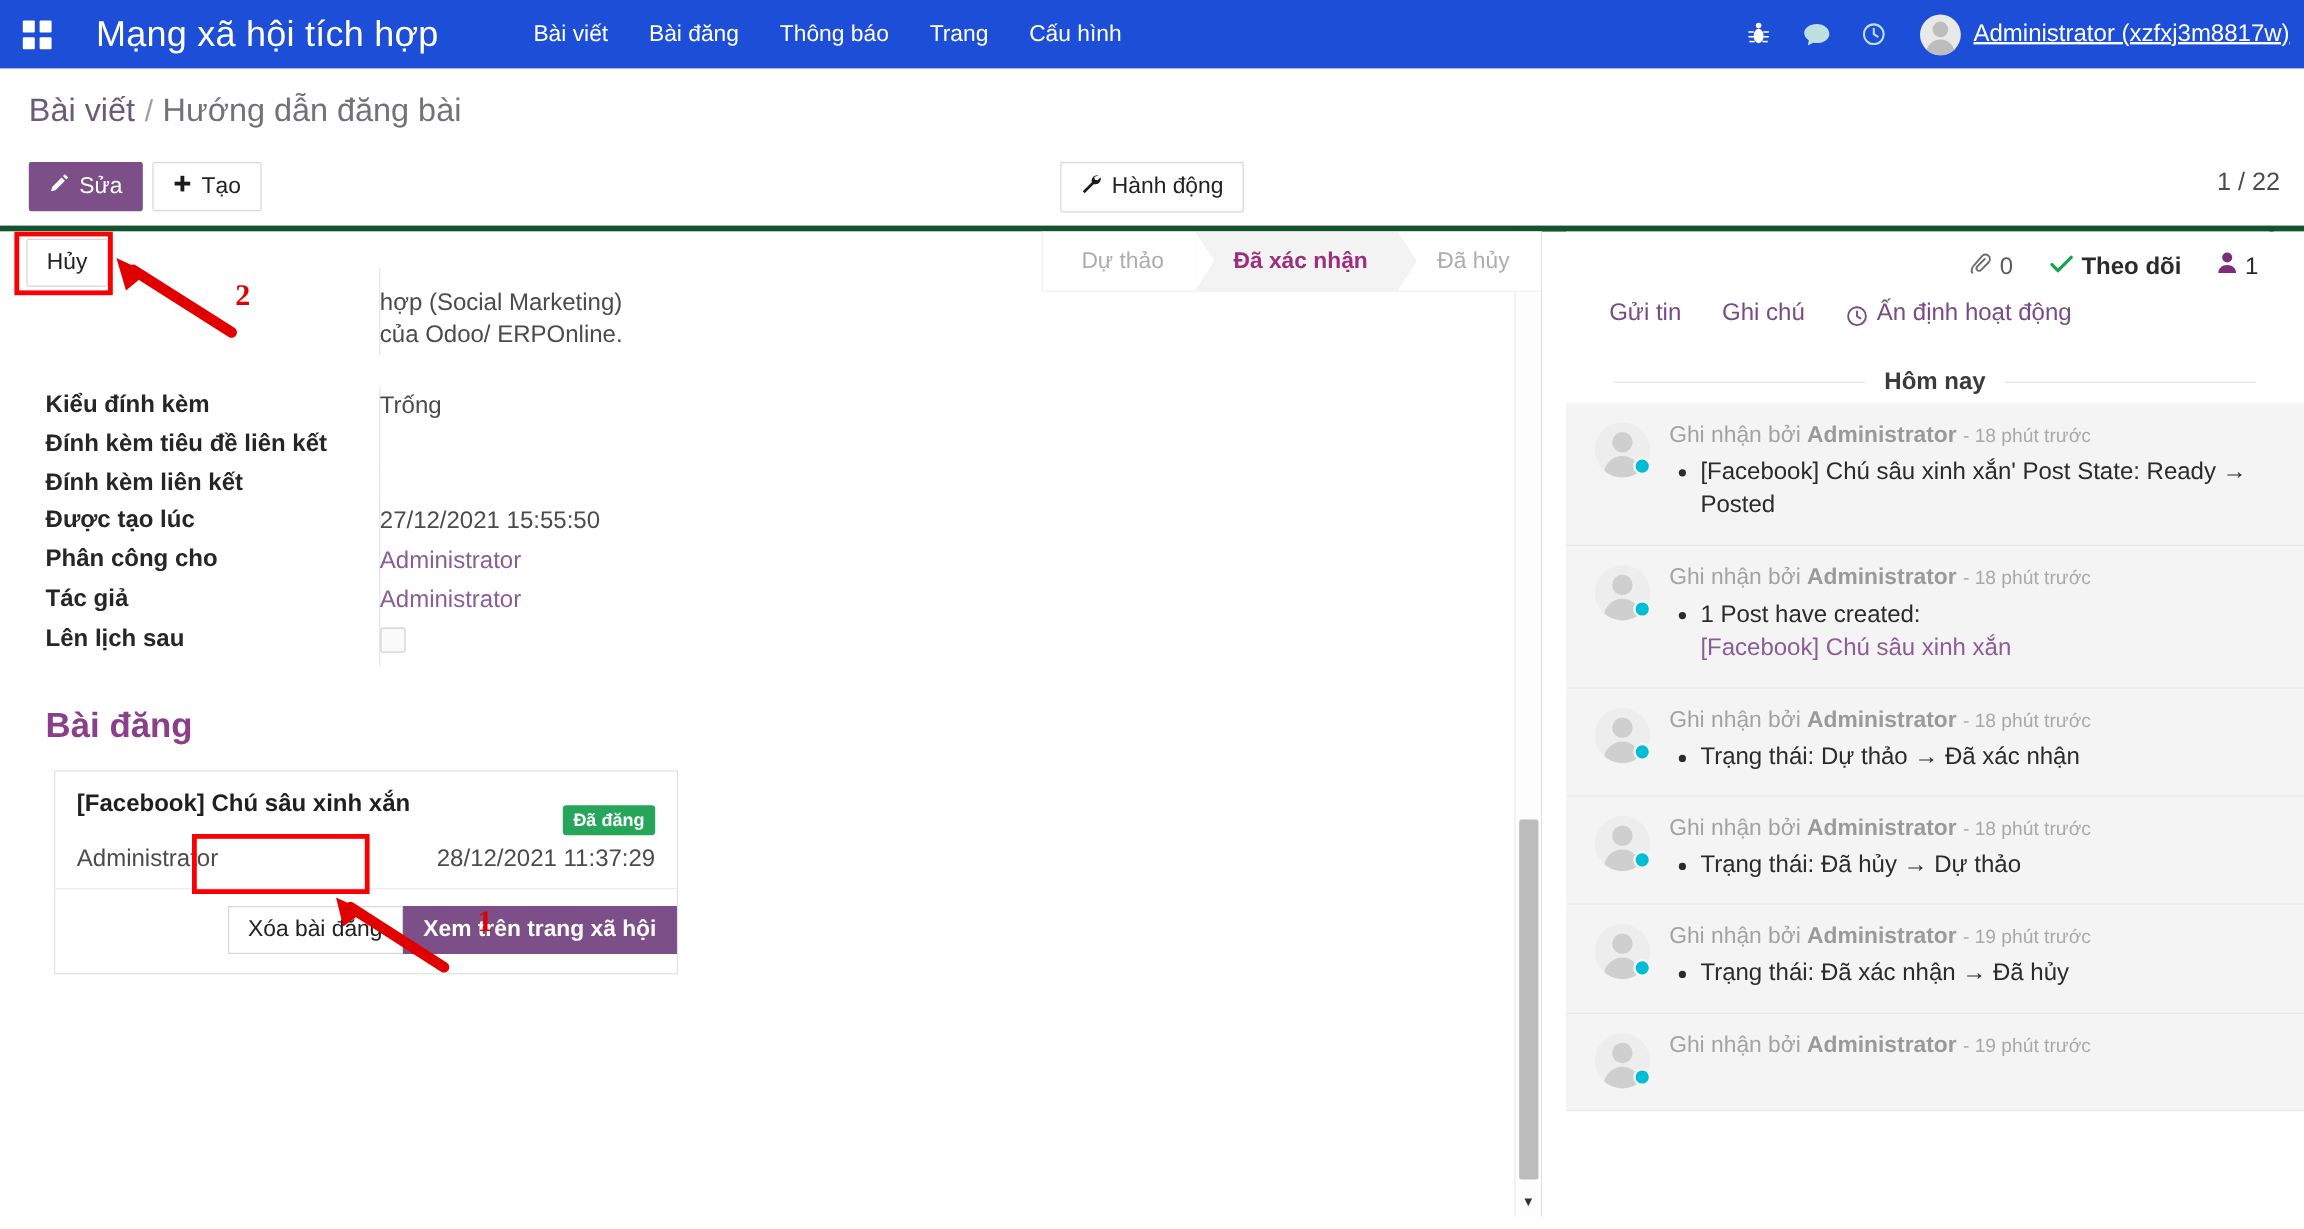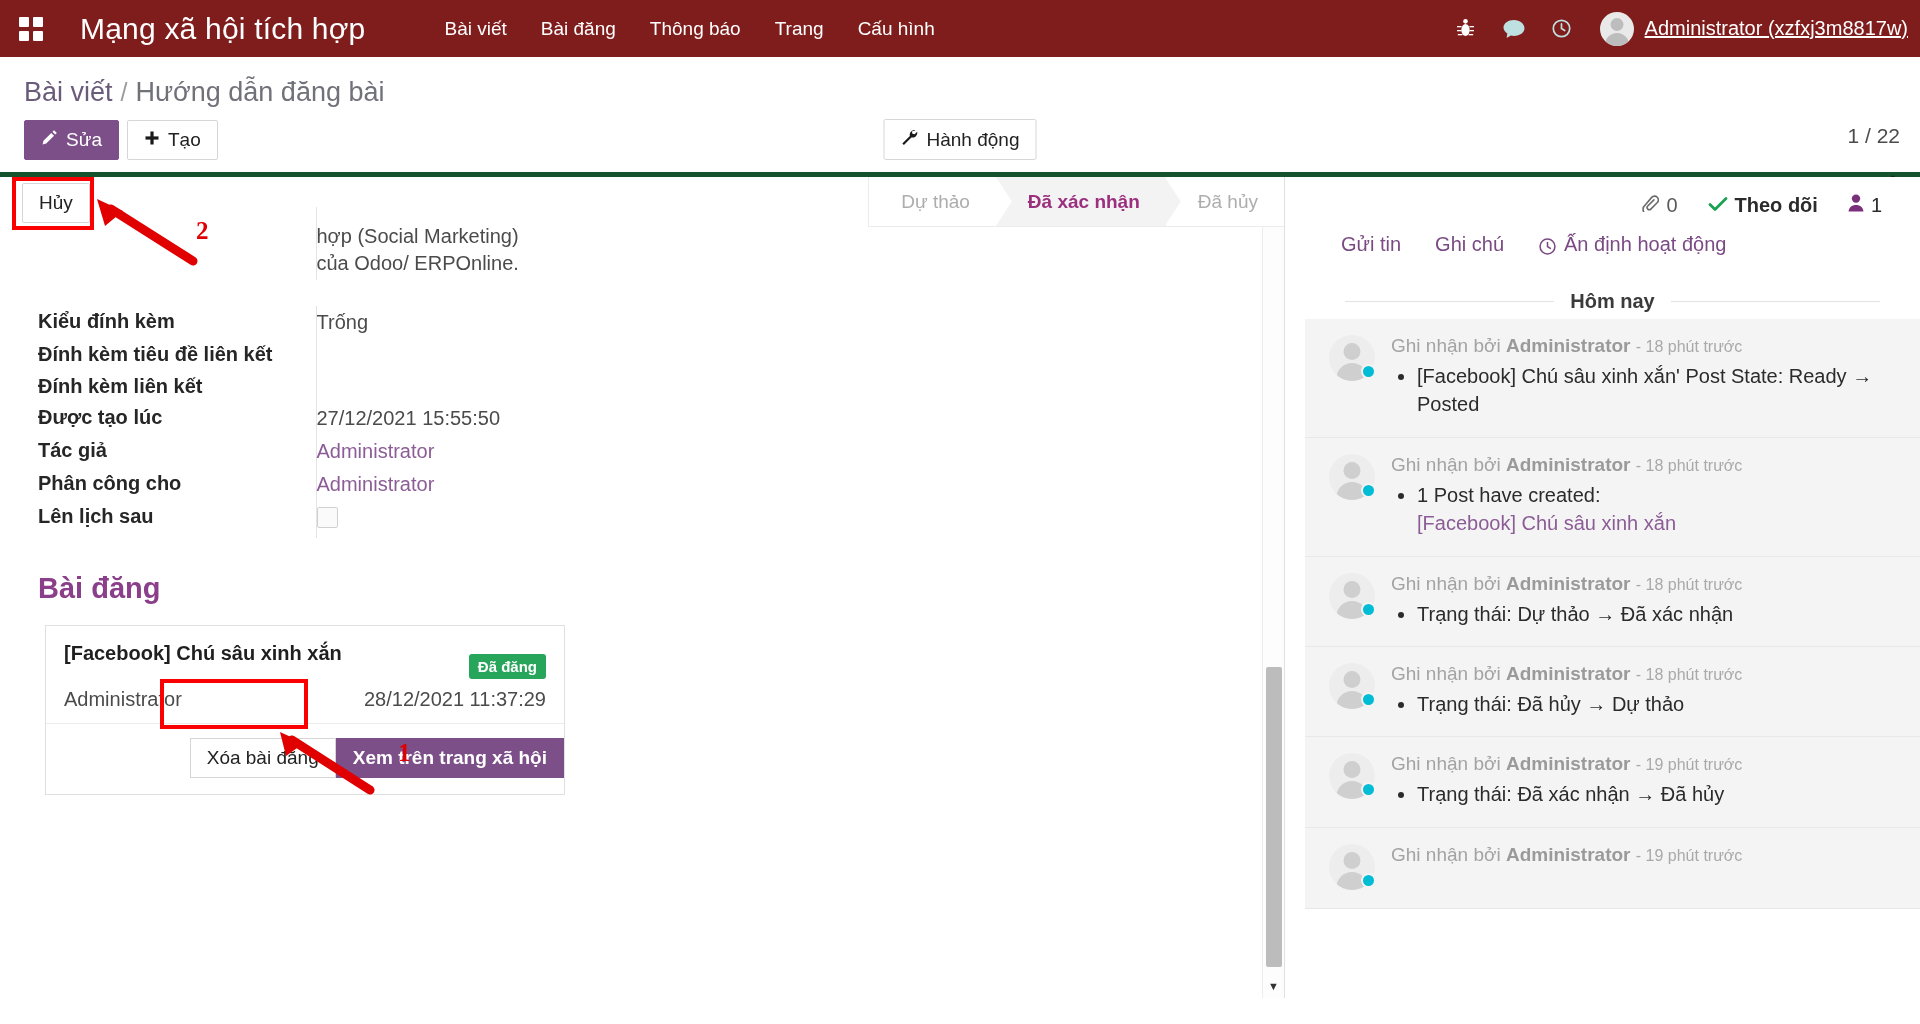--- a/index.html
+++ b/index.html
@@ -6,21 +6,21 @@
   html, body {
     width: 1920px; height: 1024px;
     font-family: "Liberation Sans", sans-serif;
     background: #ffffff;
     overflow: hidden;
   }
 
   
   .navbar {
     height: 57px;
-    background: #7f1d1d;
+    background: #1d4ed8;
     display: flex;
     align-items: center;
     color: #ffffff;
     position: relative;
   }
   .apps-grid {
     width: 62px; display: flex; align-items: center; justify-content: center;
     cursor: pointer;
   }
   .apps-grid .glyph {
@@ -65,21 +65,21 @@
 
   
   .breadcrumb-bar { padding: 20px 0 6px 24px; display: flex; align-items: baseline; }
   .bc-root { font-size: 27px; color: #6b5b7a; cursor: pointer; }
   .bc-sep { font-size: 25px; color: #9d9d9d; padding: 0 8px; }
   .bc-current { font-size: 27px; color: #71717a; }
 
   
   .control-panel {
     display: flex; align-items: center; padding: 5px 24px 12px 24px;
-    position: relative; min-height: 58px;
+    position: relative; min-height: 58px; margin-top: 16px;
   }
   .btn {
     font-size: 19px; border: 1px solid #d6d6d6; background: #fff; color: #222;
     padding: 8px 16px; cursor: pointer; border-radius: 2px;
     display: inline-flex; align-items: center; gap: 8px; white-space: nowrap;
   }
   .btn-primary { background: #7d4f89; border-color: #7d4f89; color: #fff; }
   .btn-group { display: flex; gap: 8px; }
   .actions-wrap {
     position: absolute; left: 50%; transform: translateX(-50%);
@@ -395,25 +395,25 @@
           </tr>
           <tr>
             <td class="fl">Đính kèm liên kết</td>
             <td class="fv"></td>
           </tr>
           <tr>
             <td class="fl">Được tạo lúc</td>
             <td class="fv">27/12/2021 15:55:50</td>
           </tr>
           <tr>
+            <td class="fl">Phân công cho</td>
+            <td class="fv link">Administrator</td>
+          </tr>
+          <tr>
             <td class="fl">Tác giả</td>
-            <td class="fv link">Administrator</td>
-          </tr>
-          <tr>
-            <td class="fl">Phân công cho</td>
             <td class="fv link">Administrator</td>
           </tr>
           <tr>
             <td class="fl">Lên lịch sau</td>
             <td class="fv">
               <span class="chk"></span>
             </td>
           </tr>
         </tbody>
           </table>

